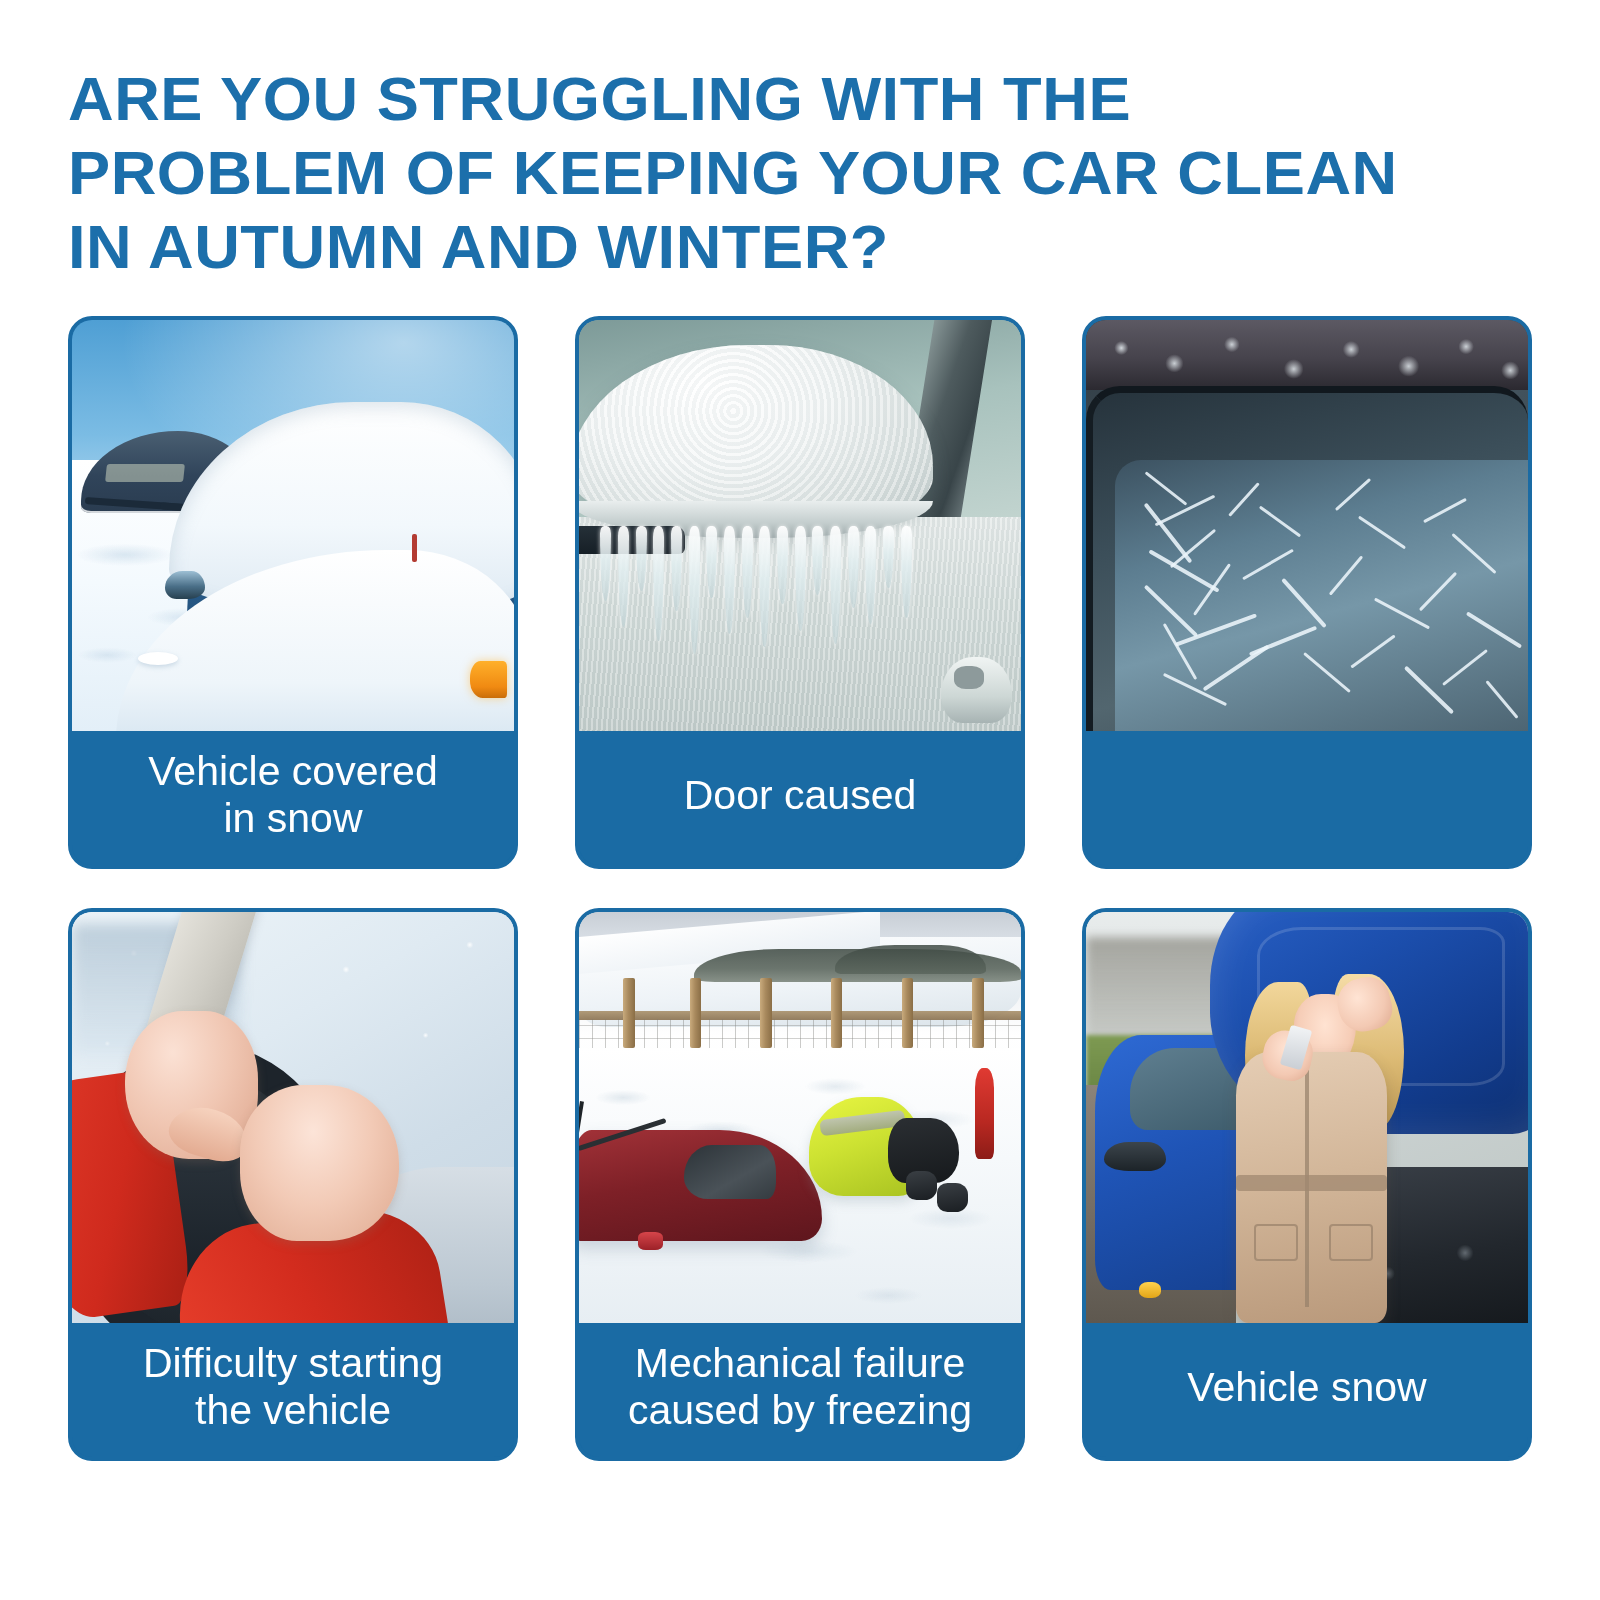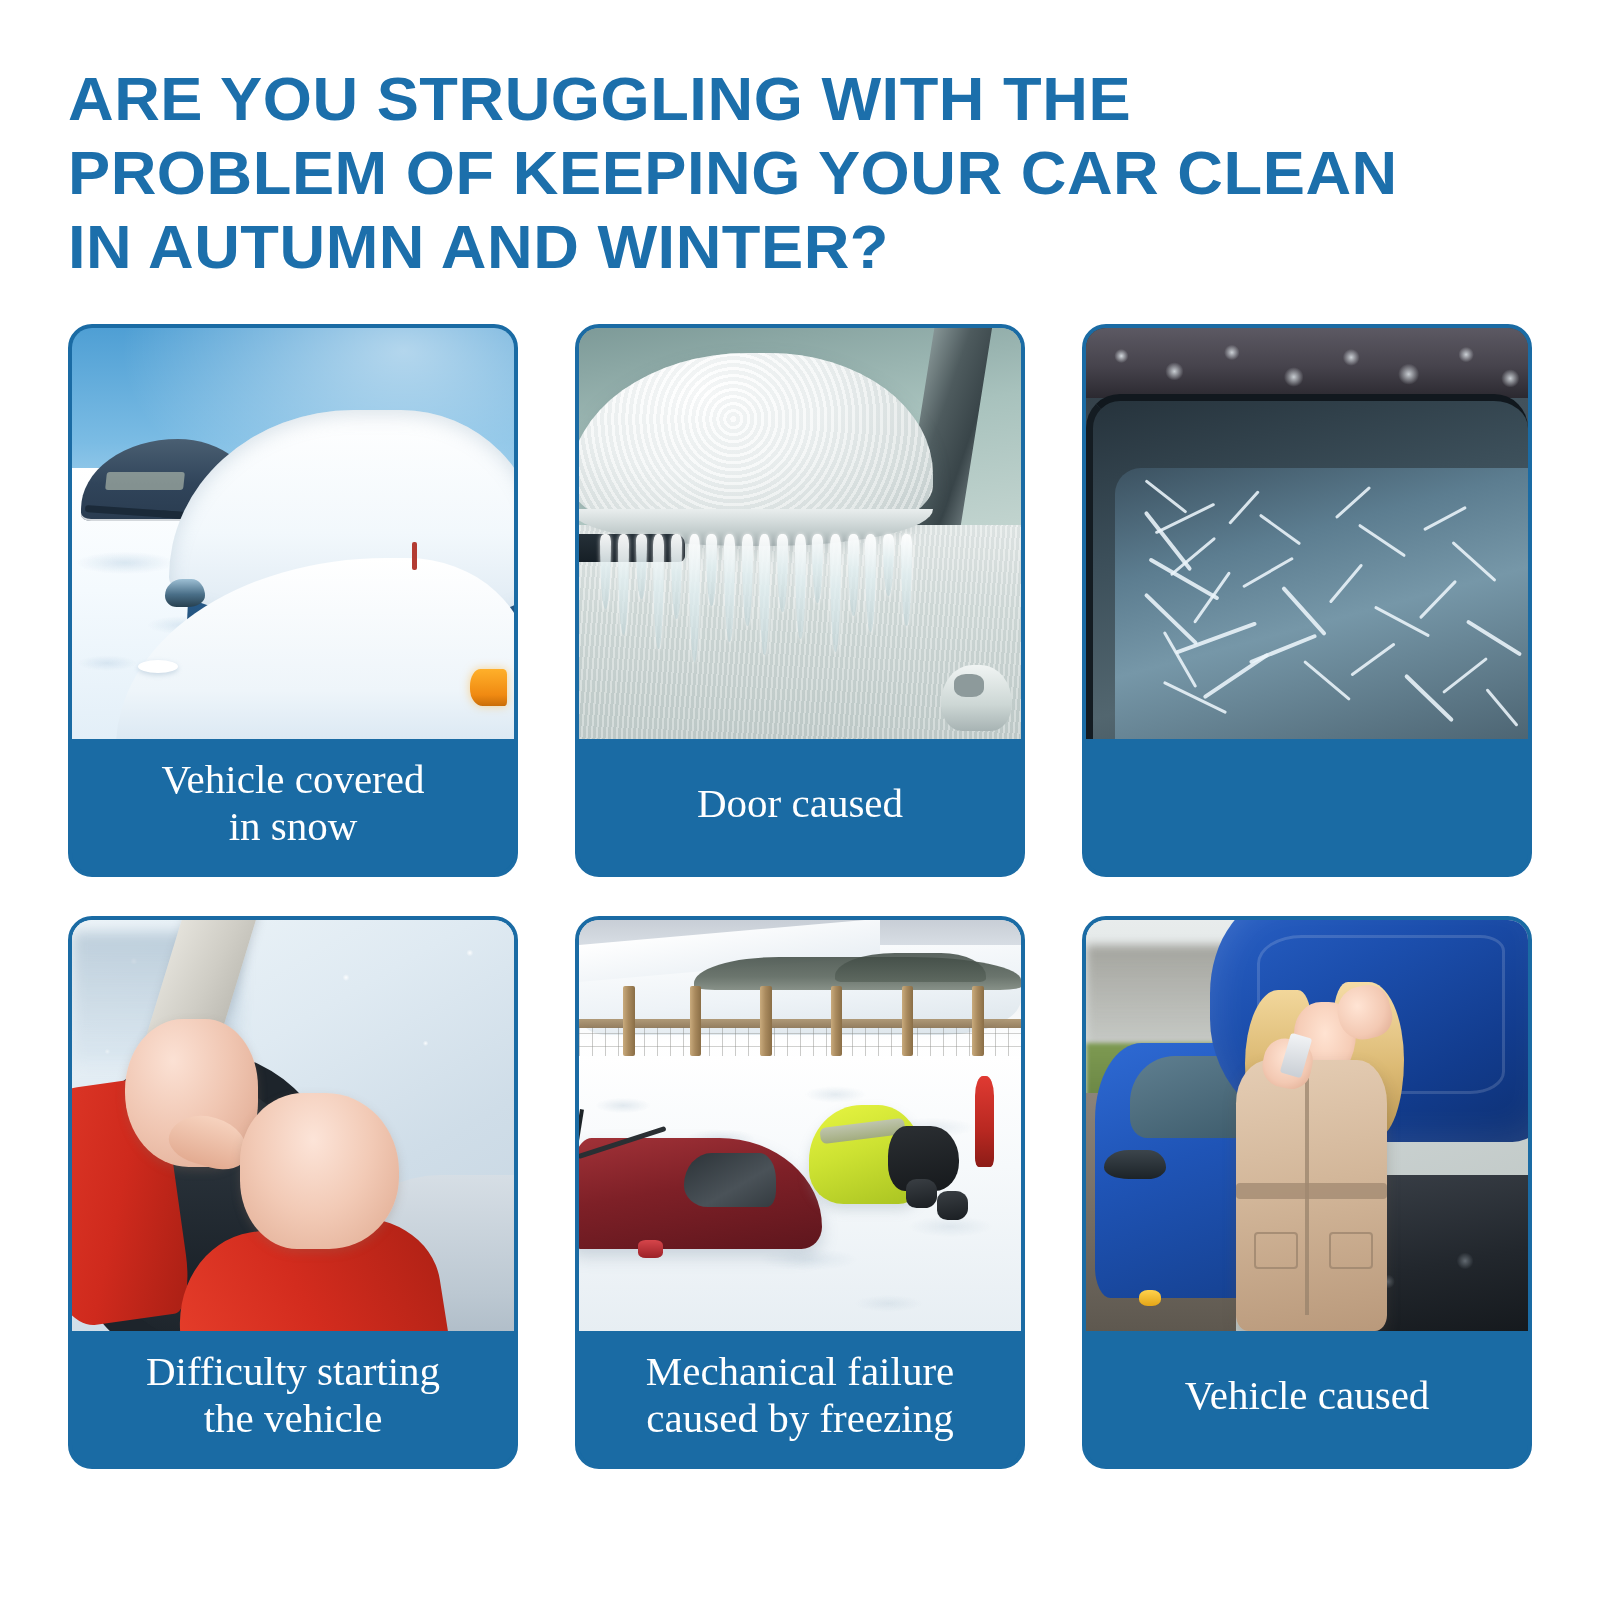--- a/index.html
+++ b/index.html
@@ -25,28 +25,27 @@
     letter-spacing: 0.5px;
     text-transform: uppercase;
     transform: scaleX(1.02);
     transform-origin: left top;
   }
   .headline .ln { display:block; white-space: nowrap; }
 
   
   .grid {
     position: absolute;
-    left: 68px; top: 324px;
+    left: 68px; top: 316px;
     width: 1464px; height: 1145px;
     display: grid;
     grid-template-columns: repeat(3, 450px);
     grid-template-rows: repeat(2, 553px);
     column-gap: 57px;
     row-gap: 39px;
-    font-family: Liberation Serif, serif;
   }
 
   .card {
     position: relative;
     border: 4px solid #1A6BA4;
     border-radius: 24px;
     overflow: hidden;
     background: #1A6BA4;
     display: flex;
     flex-direction: column;
@@ -547,17 +546,17 @@
         <div class="face"></div>
         <div class="scarf"></div>
         <div class="coat"></div>
         <div class="belt"></div>
         <div class="pocketL"></div>
         <div class="pocketR"></div>
         <div class="handPhone"></div>
         <div class="phone"></div>
         <div class="handHead"></div>
       </div>
-      <div class="caption">Vehicle caused</div>
+      <div class="caption">Vehicle snow</div>
     </div>
 
   </div>
 </div>
 
 </body></html>

